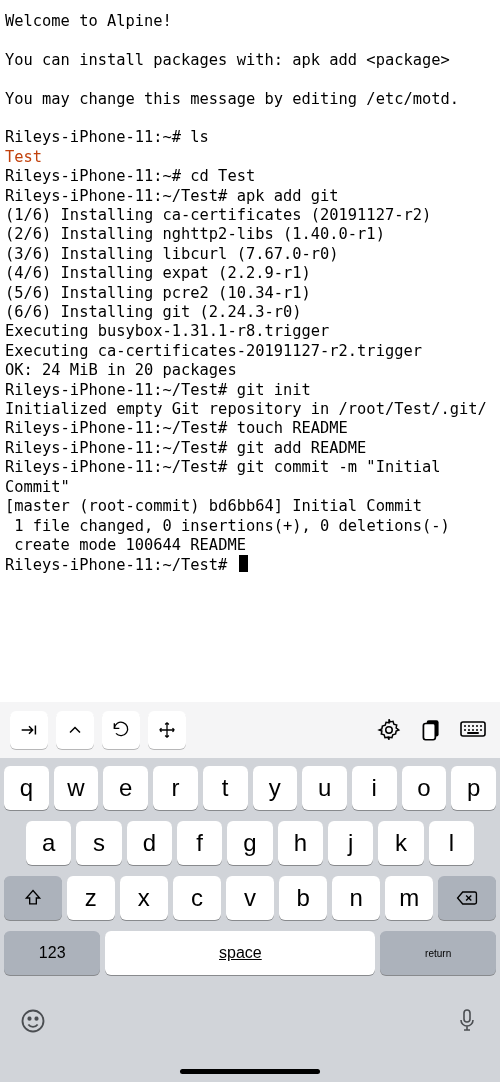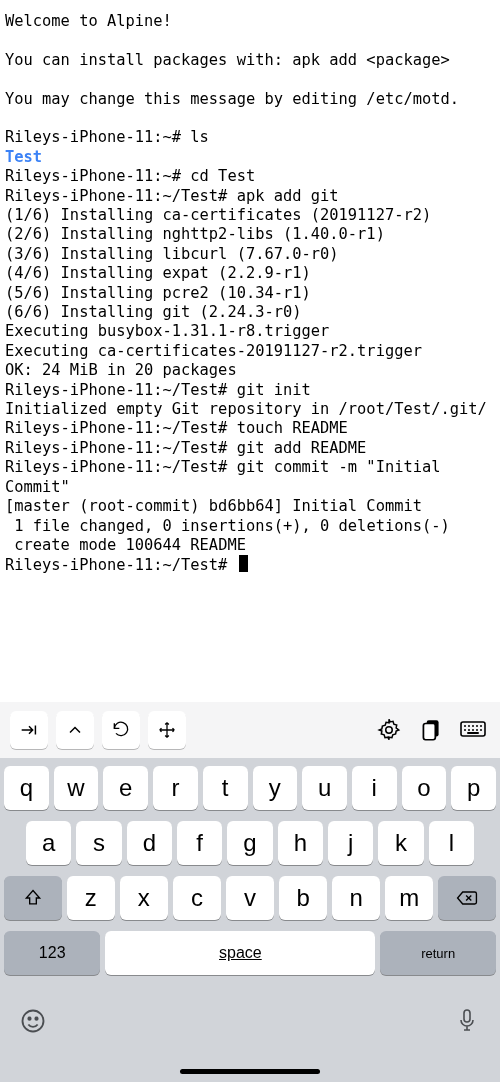--- a/index.html
+++ b/index.html
@@ -15,21 +15,21 @@
       height: 702px;
       padding: 12px 5px 12px 5px;
       background: #ffffff;
       font-family: ui-monospace, "SF Mono", Menlo, Consolas, monospace;
       font-size: 15.4px;
       line-height: 1.26;
       color: #000000;
       white-space: pre-wrap;
       overflow: hidden;
     }
-    .dir-link { color: #3b82f6; font-weight: 700; }
+    .dir-link { color: #c2410c; font-weight: 400; }
     .blank { height: 1.26em; }
     .cursor {
       display: inline-block;
       width: 9px;
       height: 17px;
       background: #000;
       vertical-align: -2px;
       margin-left: 2px;
     }
 
@@ -95,21 +95,21 @@
     }
     .key-dark {
       background: #acb2bb;
       color: #000;
       text-align: center;
     }
     .key-shift { flex: 1.2; }
     .key-del { flex: 1.2; }
     .key-123 { flex: 1.5; font-size: 16px; }
     .key-space { flex: 4.2; font-size: 16px; text-decoration: underline; }
-    .key-return { flex: 1.8; font-size: 13px; }
+    .key-return { flex: 1.8; font-size: 10px; }
 
     .row2 { padding: 0 22px; }
     .row3 { }
 
     
     .kb-bottom {
       display: flex;
       justify-content: space-between;
       align-items: center;
       padding: 8px 18px 0 18px;

